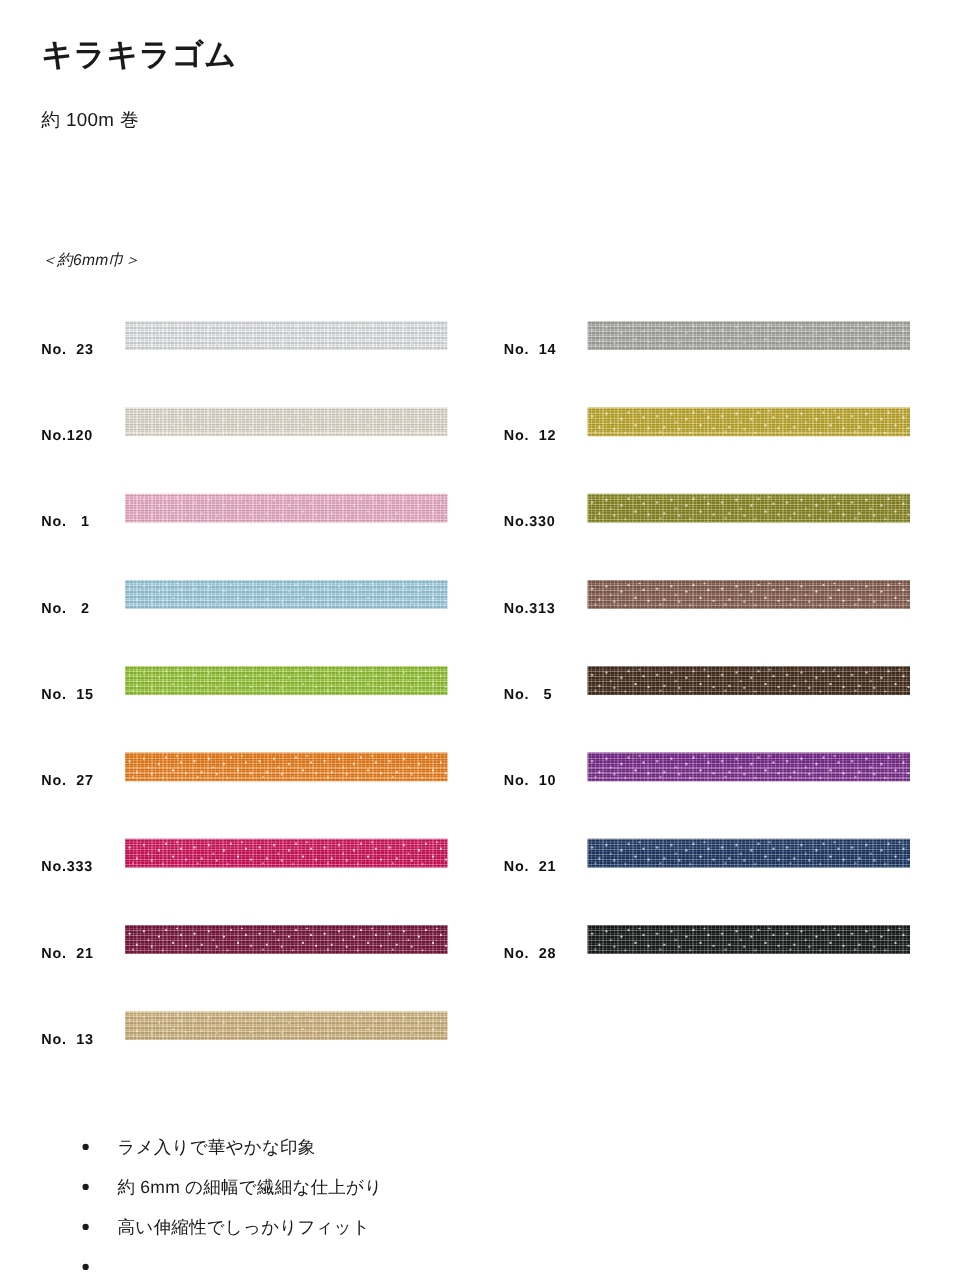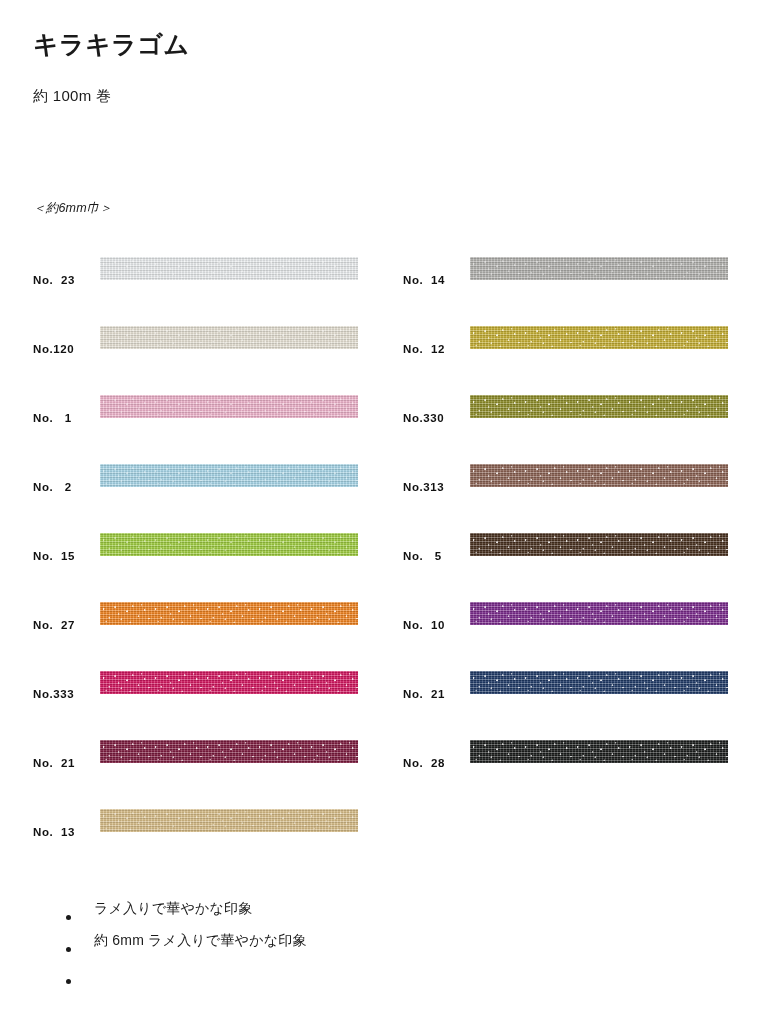--- a/index.html
+++ b/index.html
@@ -167,20 +167,21 @@
   }
   .feature-item {
     position: relative;
     padding-left: 32px;
     font-size: 14px;
     line-height: 1;
     height: 32px;
     white-space: nowrap;
     letter-spacing: 0.2px;
     display: flex;
+    align-items: center;
   }
   .feature-bullet {
     position: absolute;
     left: 4px;
     top: 50%;
     width: 5px;
     height: 5px;
     margin-top: -2.5px;
     background: #1a1a1a;
     border-radius: 50%;
@@ -272,20 +273,24 @@
       </div>
   </div>
 
   <ul class="features">
       <li class="feature-item">
         <span class="feature-bullet"></span>
         <span>ラメ入りで華やかな印象</span>
       </li>
       <li class="feature-item">
         <span class="feature-bullet"></span>
-        <span>約 6mm ラメ入りで華やかな印象</span>
+        <span>約 6mm の細幅で繊細な仕上がり</span>
+      </li>
+      <li class="feature-item">
+        <span class="feature-bullet"></span>
+        <span>高い伸縮性でしっかりフィット</span>
       </li>
       <li class="feature-item">
         <span class="feature-bullet"></span>
       </li>
     </ul>
 
 </div>
 
 </body></html>

